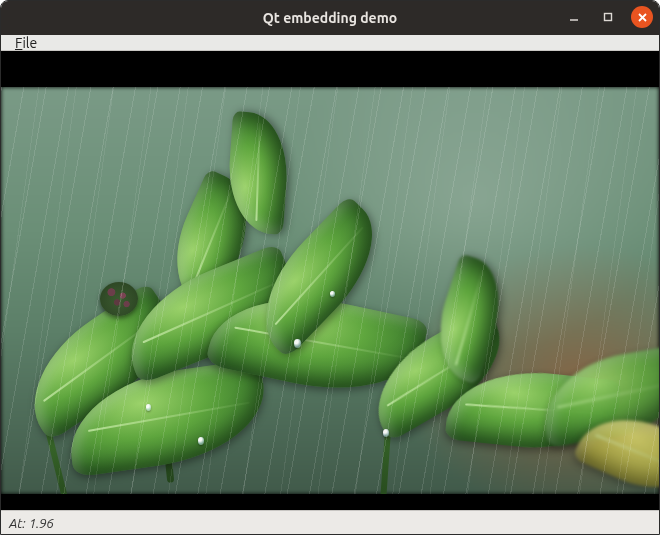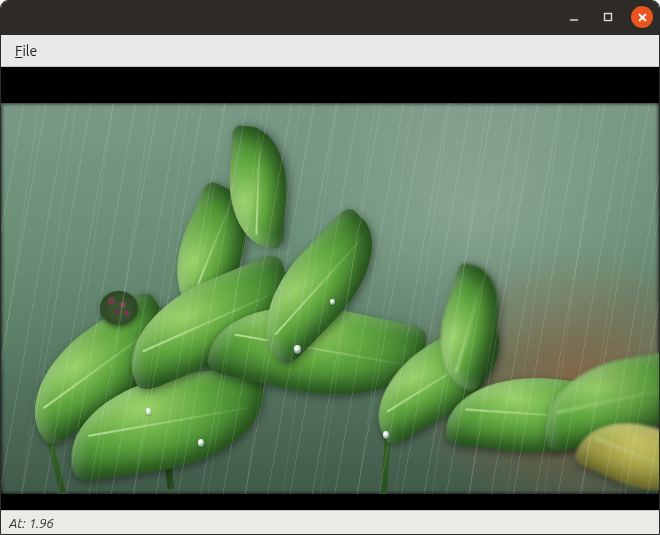--- a/index.html
+++ b/index.html
@@ -8,21 +8,21 @@
   .window { width: 660px; height: 535px; display: flex; flex-direction: column; border: 1px solid #2b2b2b; border-radius: 8px 8px 0 0; overflow: hidden; }
 
   .titlebar { background: #2d2a28; color: #e9e5e1; height: 34px; display: flex; align-items: center; position: relative; }
   .titlebar .title { position: absolute; left: 0; right: 0; text-align: center; font-size: 14px; font-weight: 600; }
   .win-controls { position: absolute; right: 6px; top: 5px; display: flex; gap: 12px; align-items: center; }
   .win-btn { width: 22px; height: 22px; border-radius: 50%; display: flex; align-items: center; justify-content: center; cursor: pointer; }
   .win-btn.min, .win-btn.max { background: transparent; }
   .win-btn.close { background: #e95420; }
   .win-btn svg { display: block; }
 
-  .menubar { background: #e9e9e7; height: 32px; display: flex; align-items: center; padding: 0 8px; border-bottom: 1px solid #c9c7c4; font-size: 14px; color: #222; }
+  .menubar { background: #e9e9e7; height: 16px; display: flex; align-items: center; padding: 0 8px; border-bottom: 1px solid #c9c7c4; font-size: 14px; color: #222; }
   .menubar .u { text-decoration: underline; }
   .menu-item { padding: 2px 6px; cursor: pointer; }
 
   .content { flex: 1; background: #000; display: flex; flex-direction: column; }
   .spacer-top { height: 36px; background: #000; }
   .image-frame { flex: 1; position: relative; overflow: hidden; }
   .photo { position: absolute; inset: 0; }
 
   
   .sky {
@@ -72,20 +72,21 @@
 
   .statusbar { background: #eceae7; height: 24px; display: flex; align-items: center; padding: 0 8px; font-size: 13px; font-style: italic; color: #333; border-top: 1px solid #c7c5c2; justify-content: space-between; }
   .watermark { font-style: normal; color: #c9c9c9; font-size: 13px; letter-spacing: 0.2px; }
 </style>
 </head>
 <body>
 
 <div class="window">
 
   <div class="titlebar">
+    <div class="title">Qt embedding demo</div>
     <div class="win-controls">
       <div class="win-btn min">
         <svg width="12" height="12" viewBox="0 0 12 12">
             <line x1="2" y1="9" x2="10" y2="9" stroke="#ddd9d4" stroke-width="1.6"></line>
           </svg>
       </div>
       <div class="win-btn max">
         <svg width="12" height="12" viewBox="0 0 12 12">
             <rect x="2.5" y="2.5" width="7" height="7" fill="none" stroke="#ddd9d4" stroke-width="1.4"></rect>
           </svg>

